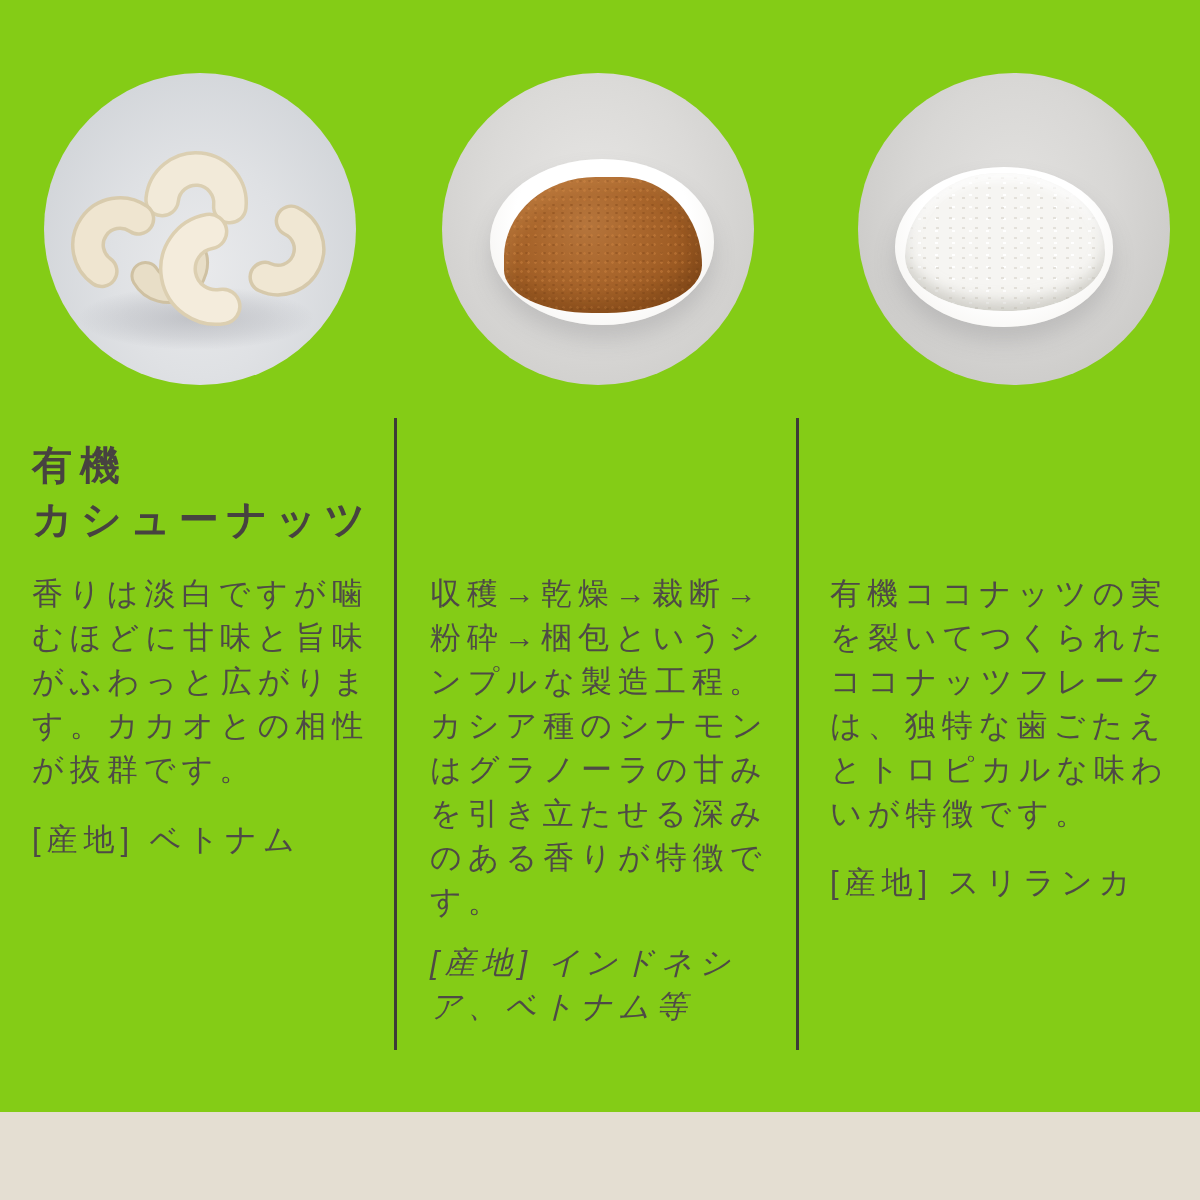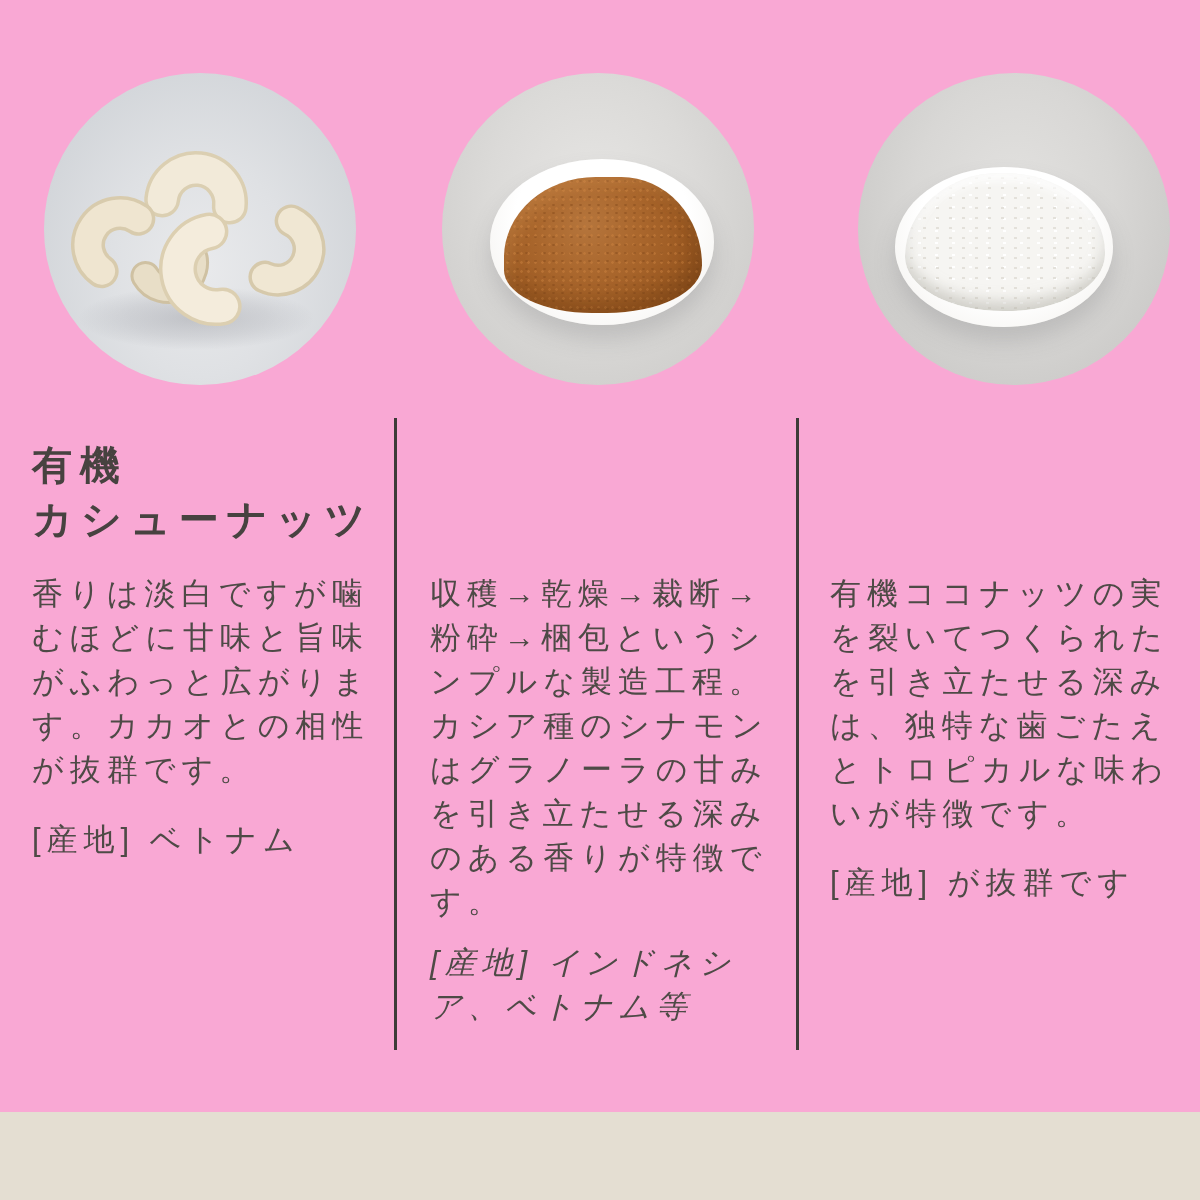--- a/index.html
+++ b/index.html
@@ -4,21 +4,21 @@
 <style>
   html, body {
     margin: 0;
     padding: 0;
     background: #ffffff;
   }
   .canvas {
     position: relative;
     width: 1200px;
     height: 1200px;
-    background: #f9a8d4;
+    background: #84cc16;
     overflow: hidden;
     font-family: "Liberation Sans", "DejaVu Sans", sans-serif;
   }
 
   
   .photo-circle {
     position: absolute;
     top: 73px;
     width: 312px;
     height: 312px;
@@ -204,22 +204,22 @@
 を引き立たせる深み
 のある香りが特徴で
 す。</p>
     <p class="origin">[産地] インドネシ
 ア、ベトナム等</p>
   </section>
 
   <section class="col col3">
     <p class="desc">有機ココナッツの実
 を裂いてつくられた
-を引き立たせる深み
+ココナッツフレーク
 は、独特な歯ごたえ
 とトロピカルな味わ
 いが特徴です。</p>
-    <p class="origin">[産地] が抜群です</p>
+    <p class="origin">[産地] スリランカ</p>
   </section>
 
   <div class="footer"></div>
 
 </div>
 
 </body></html>

